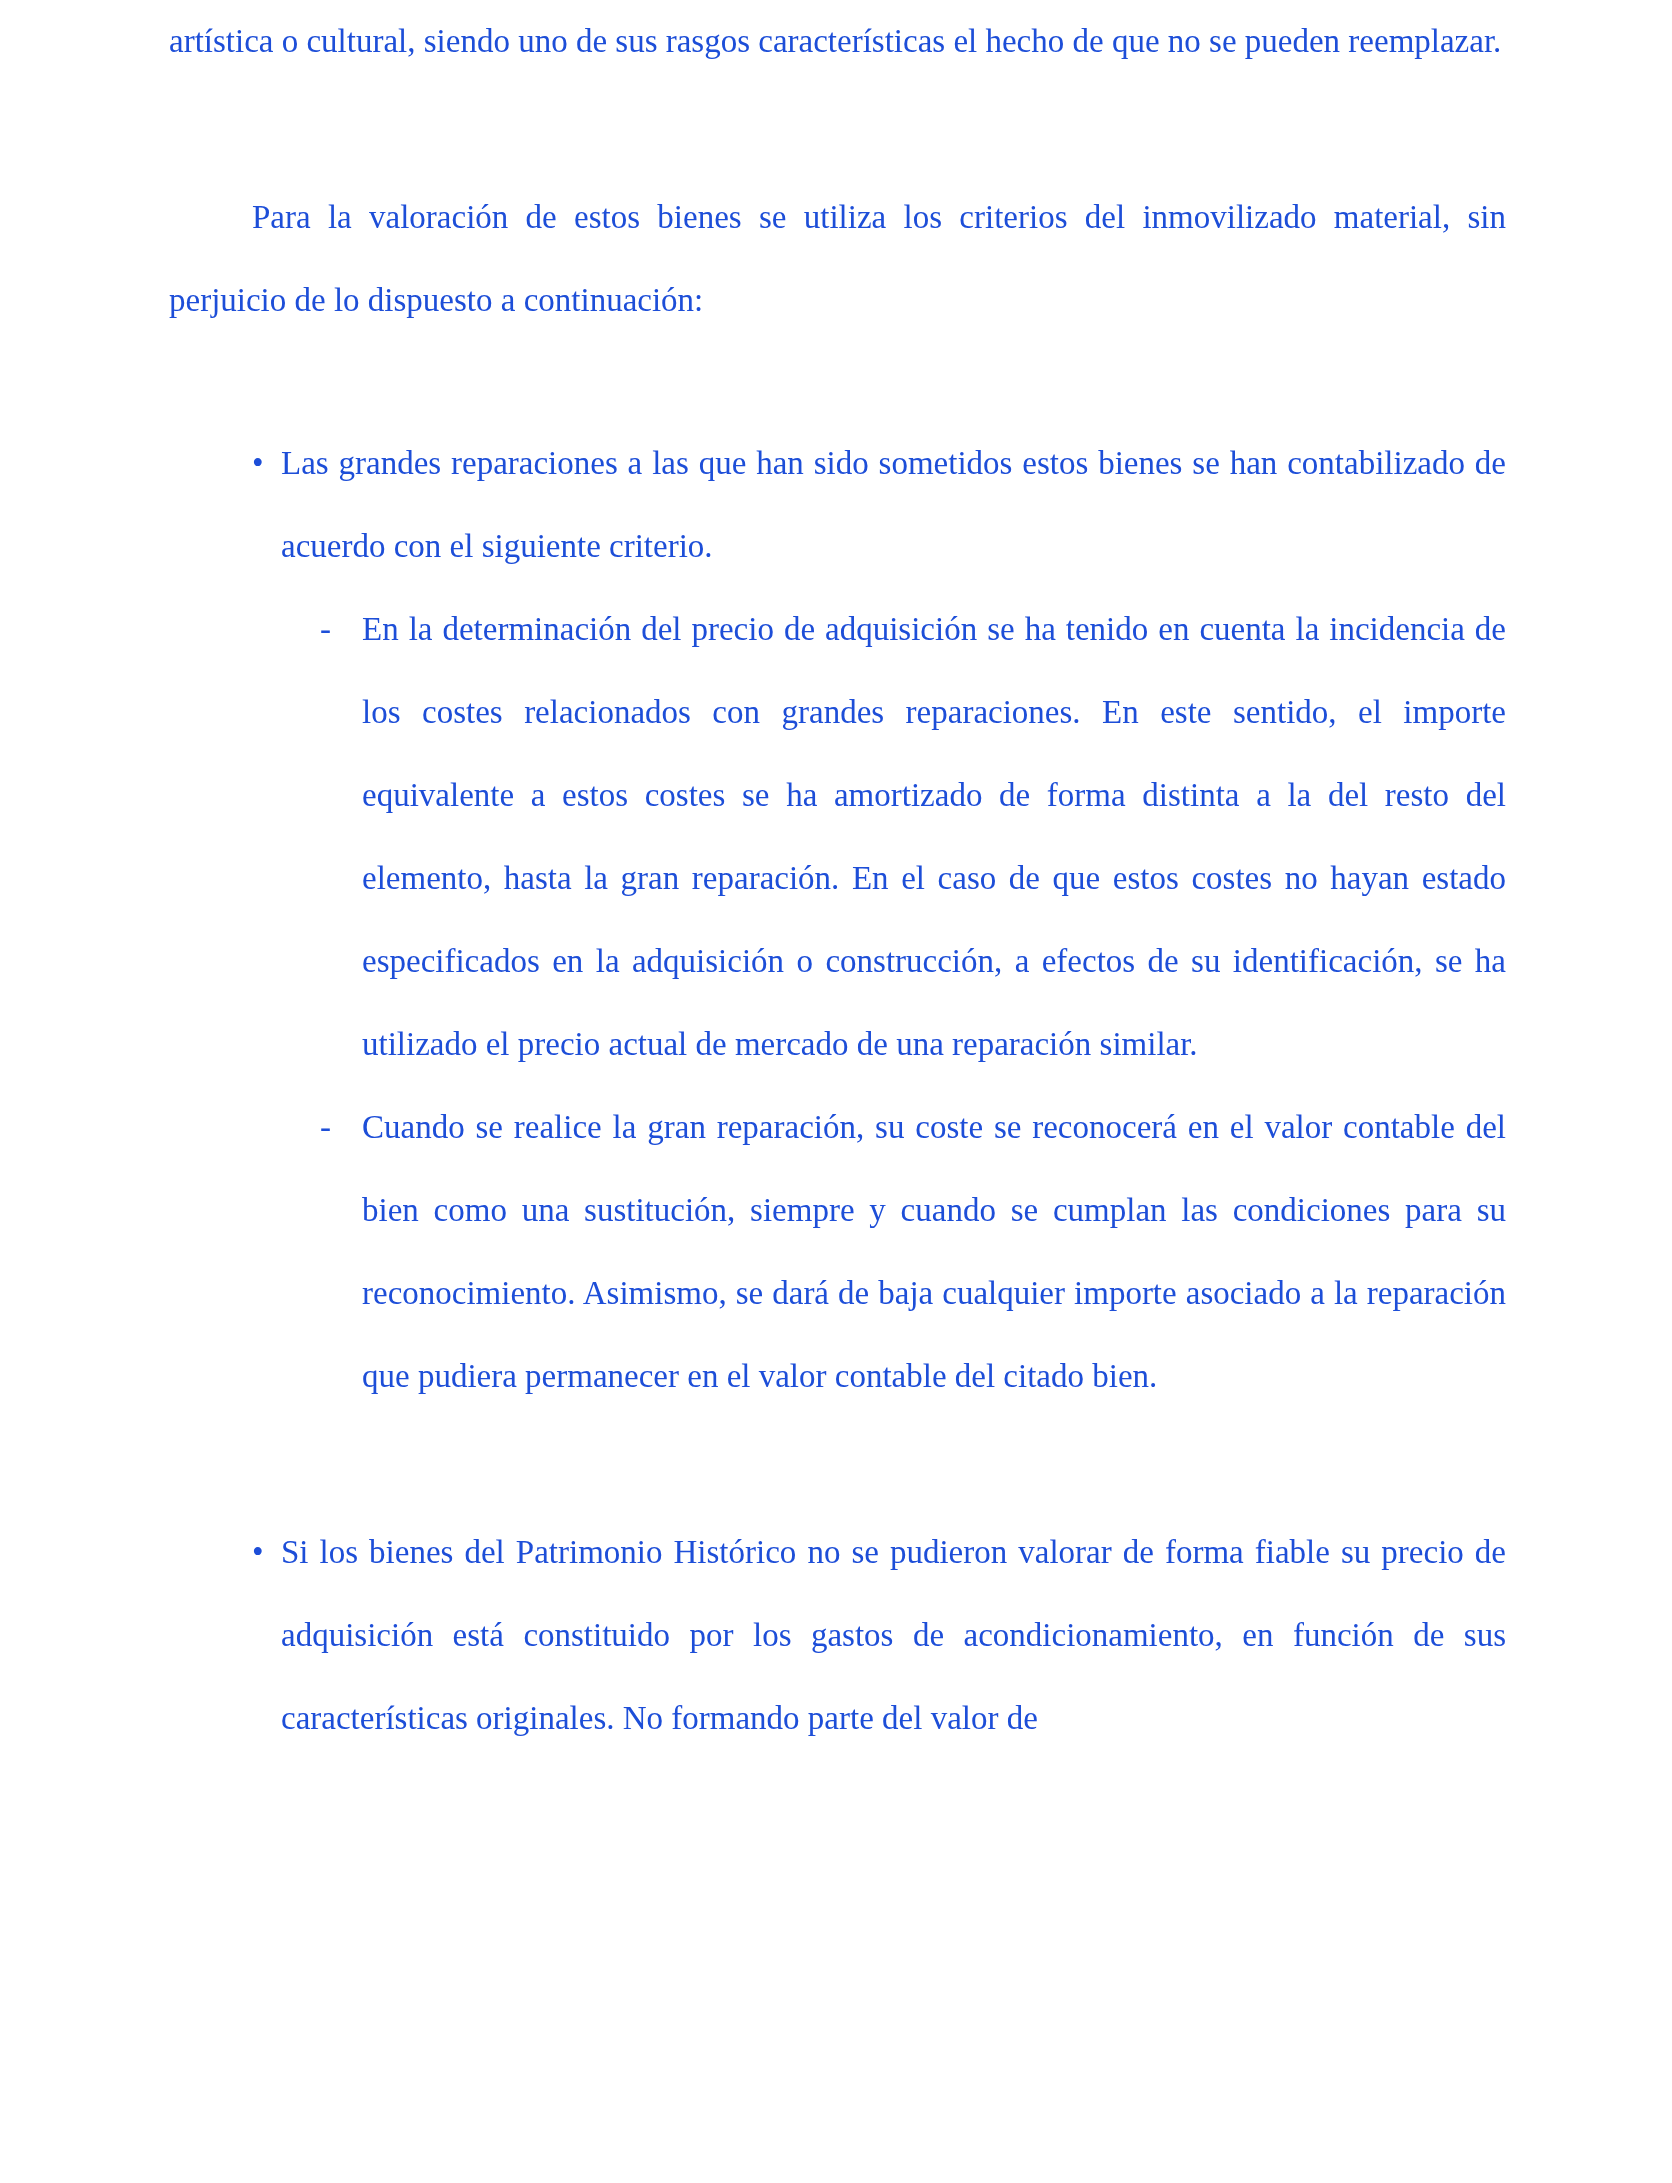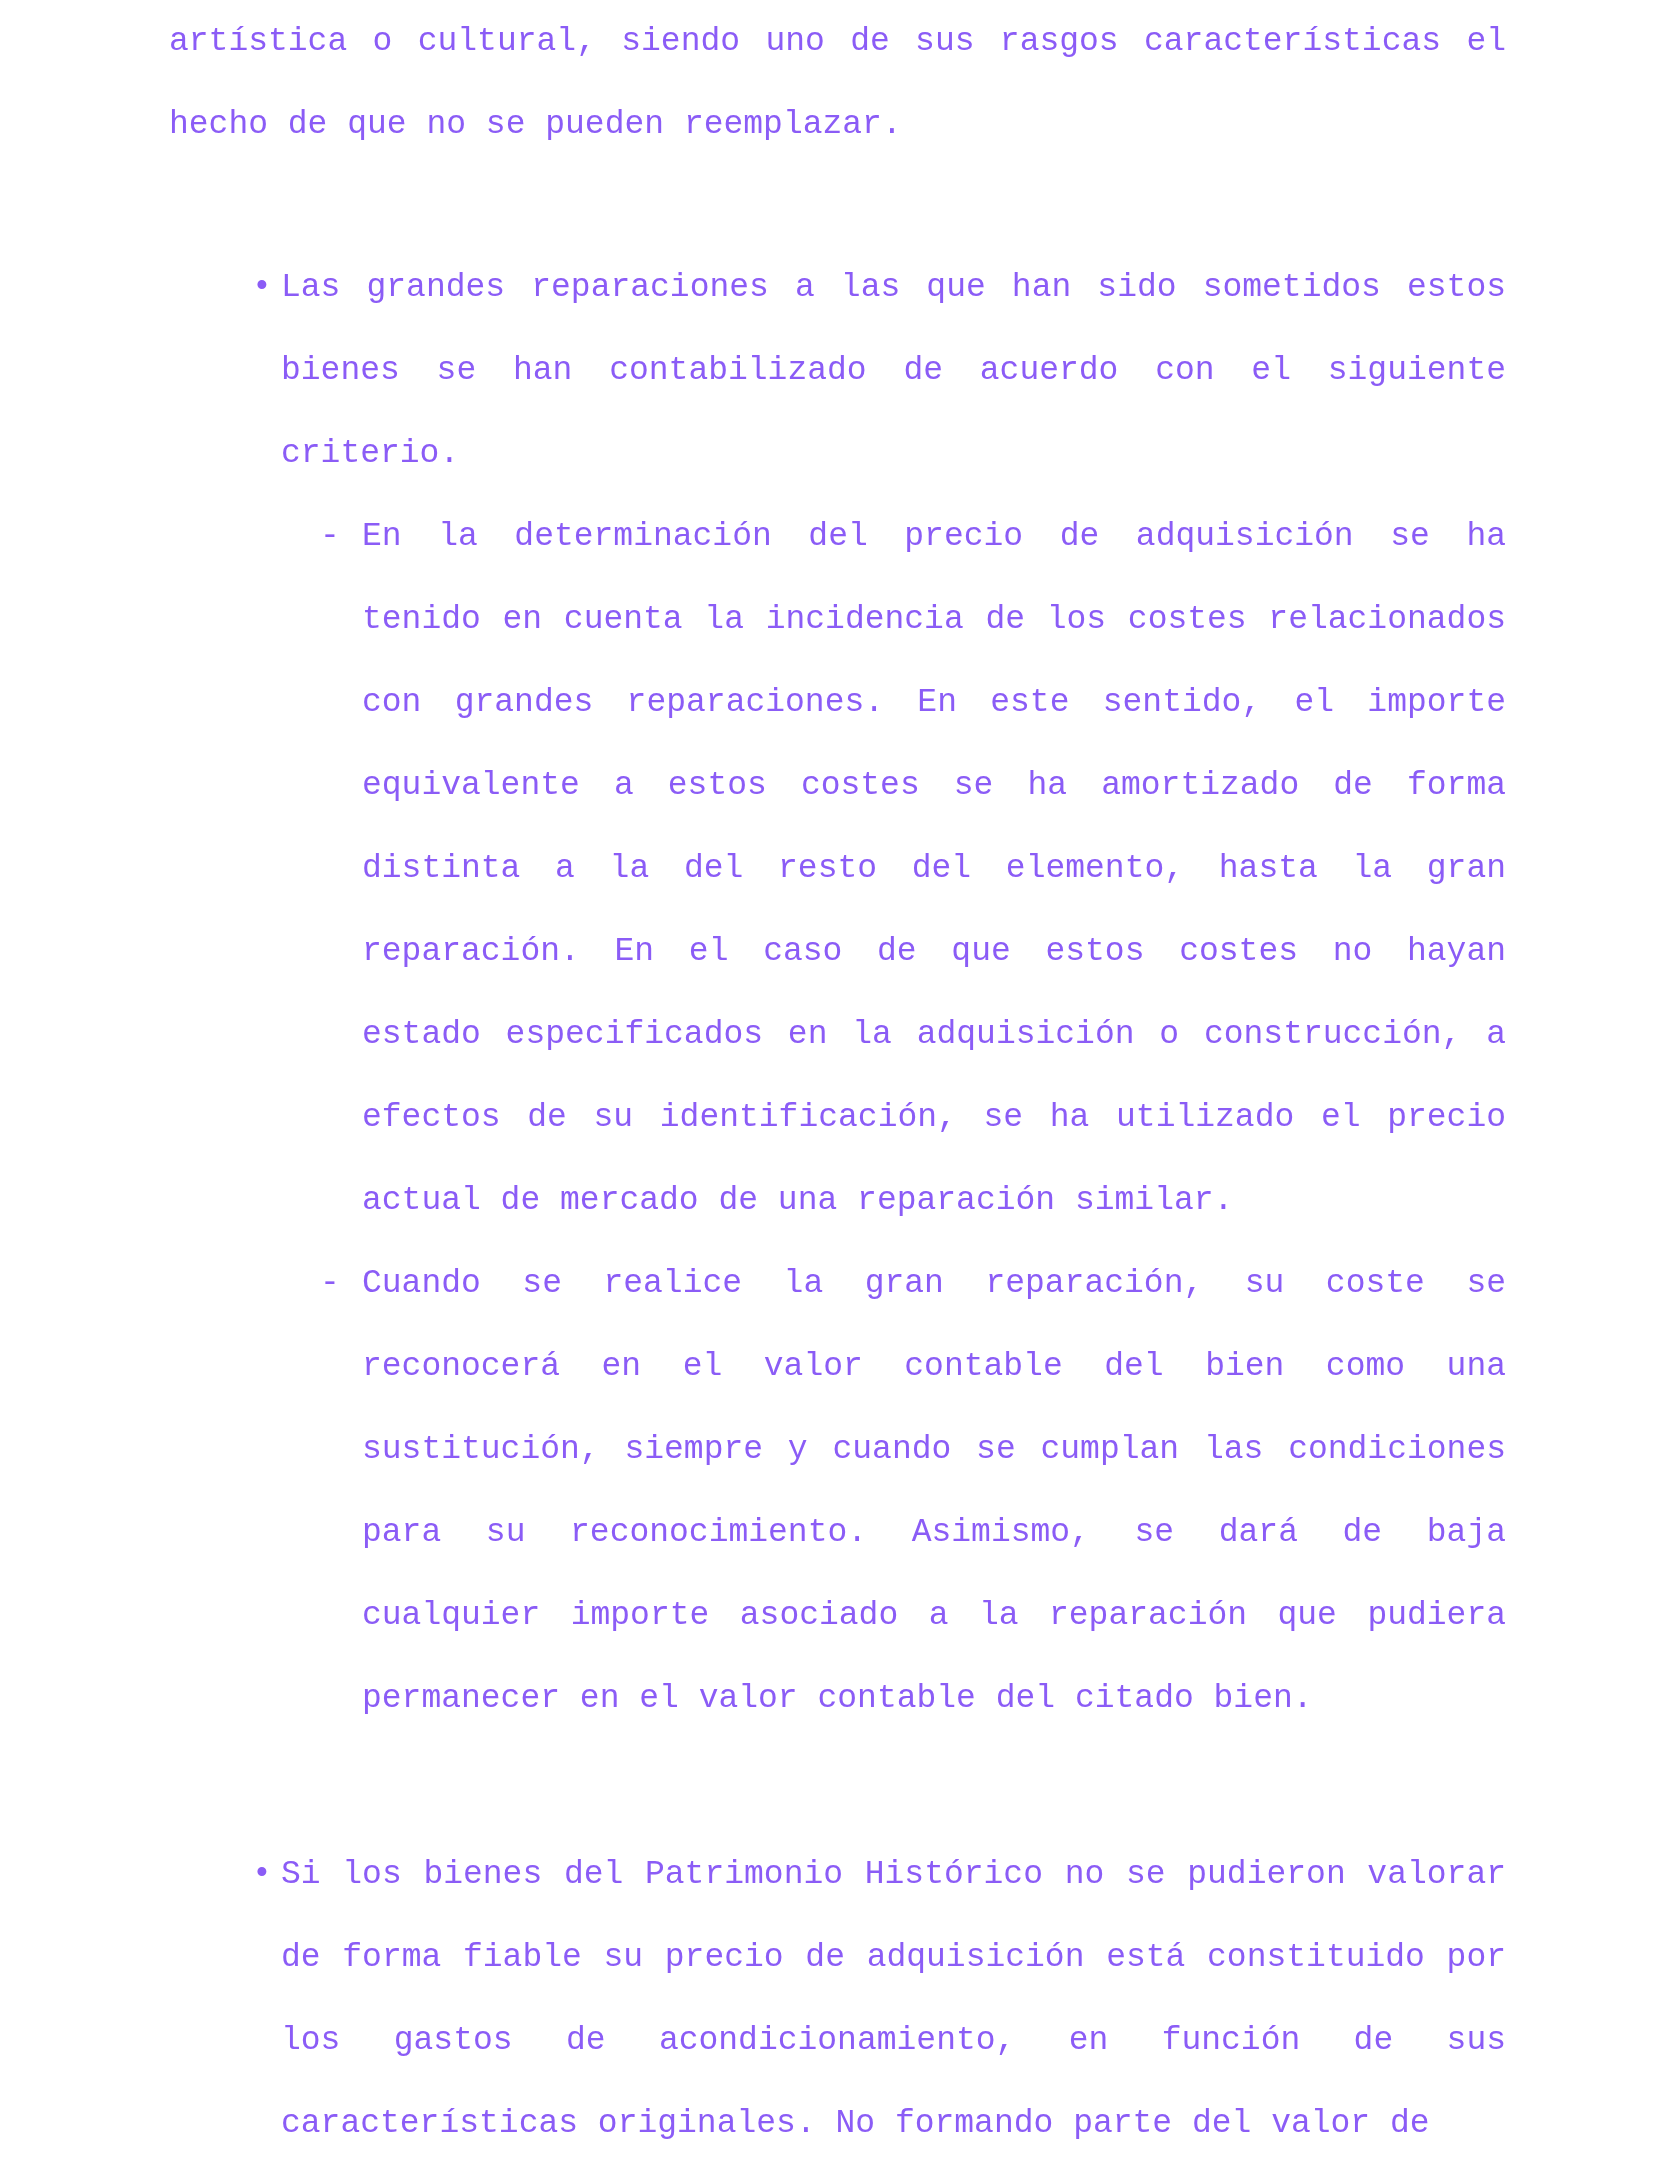--- a/index.html
+++ b/index.html
@@ -5,22 +5,22 @@
   html, body {
     margin: 0;
     padding: 0;
     background: #ffffff;
   }
   .page {
     position: relative;
     width: 1548px;
     height: 2183px;
     background: #ffffff;
-    color: #8b5cf6;
-    font-family: Liberation Mono, monospace;
+    color: #1d4ed8;
+    font-family: Liberation Serif, serif;
     font-size: 33px;
     line-height: 83px;
     overflow: hidden;
   }
   .content {
     position: absolute;
     left: 169px;
     top: 0;
     width: 1337px;
   }
@@ -57,20 +57,21 @@
   }
 </style>
 </head>
 <body>
 
 <div class="page">
   <div class="content">
 
     <p class="para">artística o cultural, siendo uno de sus rasgos características el hecho de que no se pueden reemplazar.</p>
 
+    <p class="para indent-first gap-after-p1">Para la valoración de estos bienes se utiliza los criterios del inmovilizado material, sin perjuicio de lo dispuesto a continuación:</p>
 
     <div class="list-item gap-before-list">
       <span class="marker">•</span>
       <p class="para">Las grandes reparaciones a las que han sido sometidos estos bienes se han contabilizado de acuerdo con el siguiente criterio.</p>
     </div>
 
     <div class="sub-item">
       <span class="marker">-</span>
       <p class="para">En la determinación del precio de adquisición se ha tenido en cuenta la incidencia de los costes relacionados con grandes reparaciones. En este sentido, el importe equivalente a estos costes se ha amortizado de forma distinta a la del resto del elemento, hasta la gran reparación. En el caso de que estos costes no hayan estado especificados en la adquisición o construcción, a efectos de su identificación, se ha utilizado el precio actual de mercado de una reparación similar.</p>
     </div>

